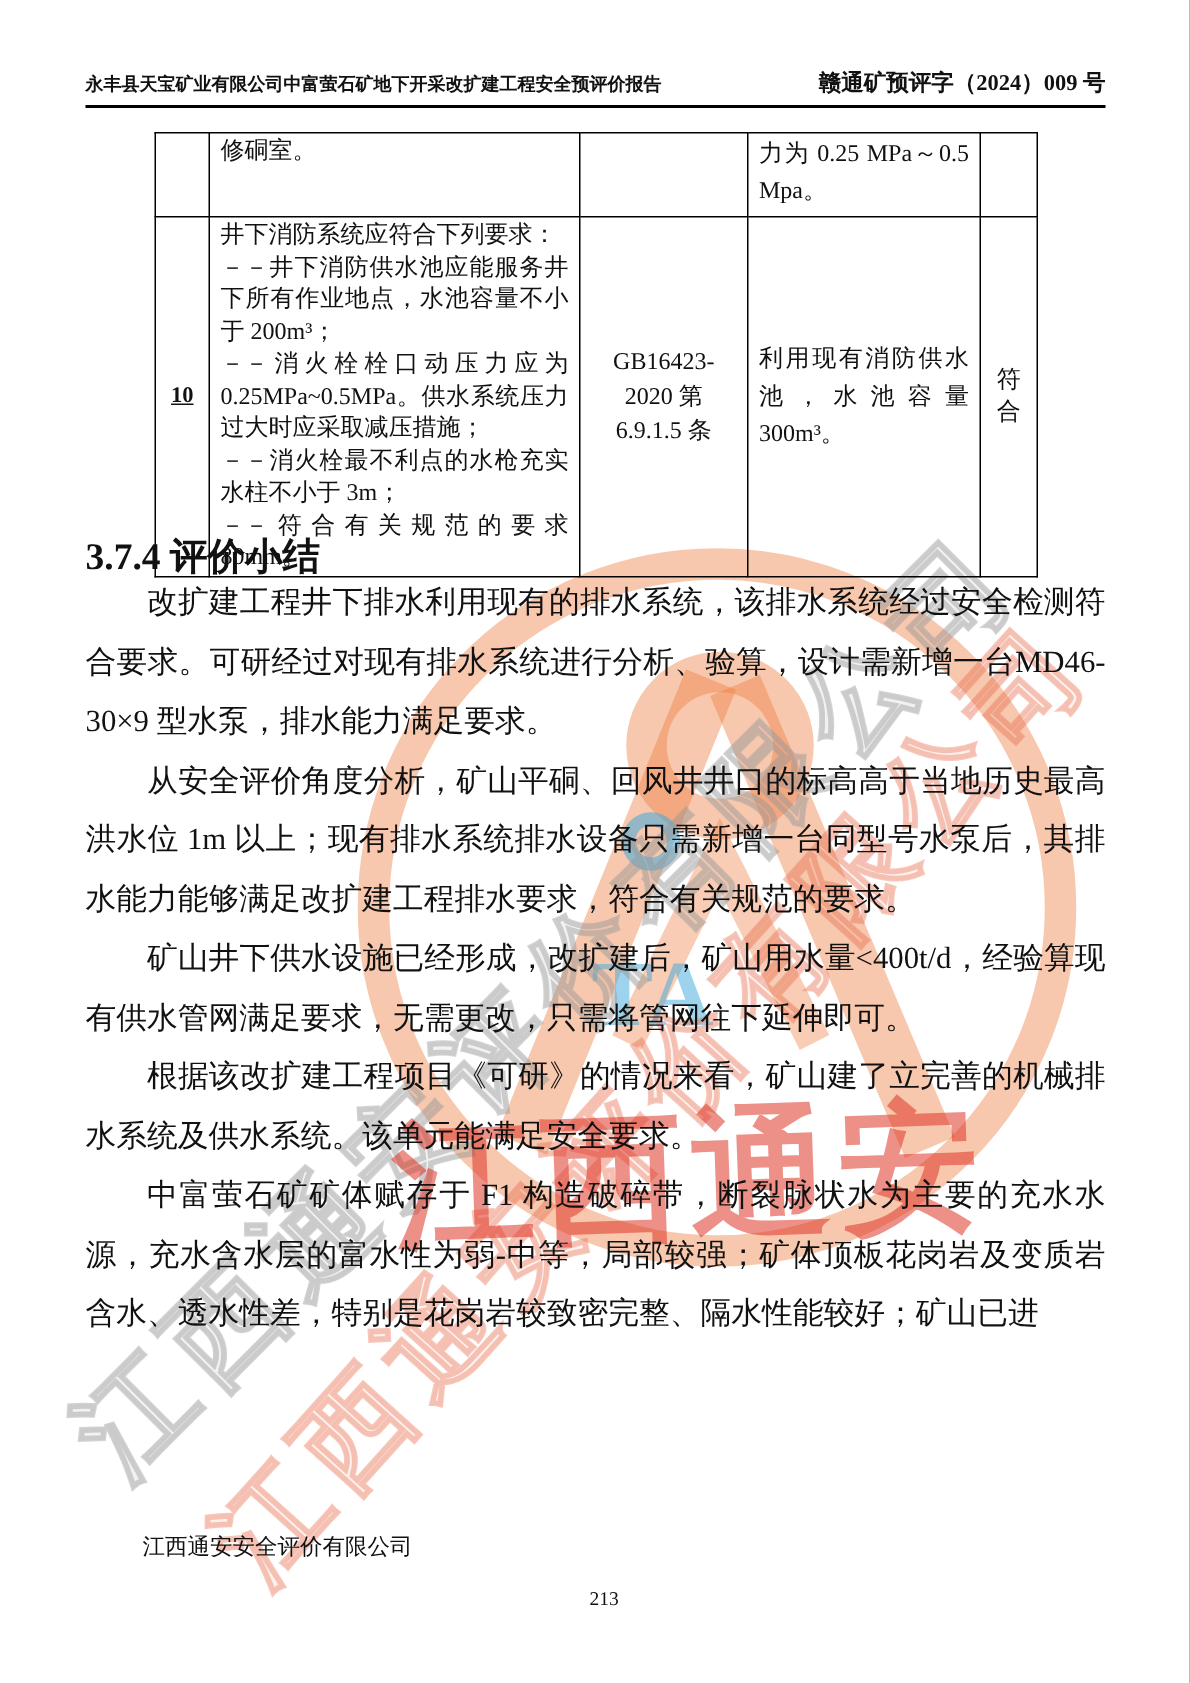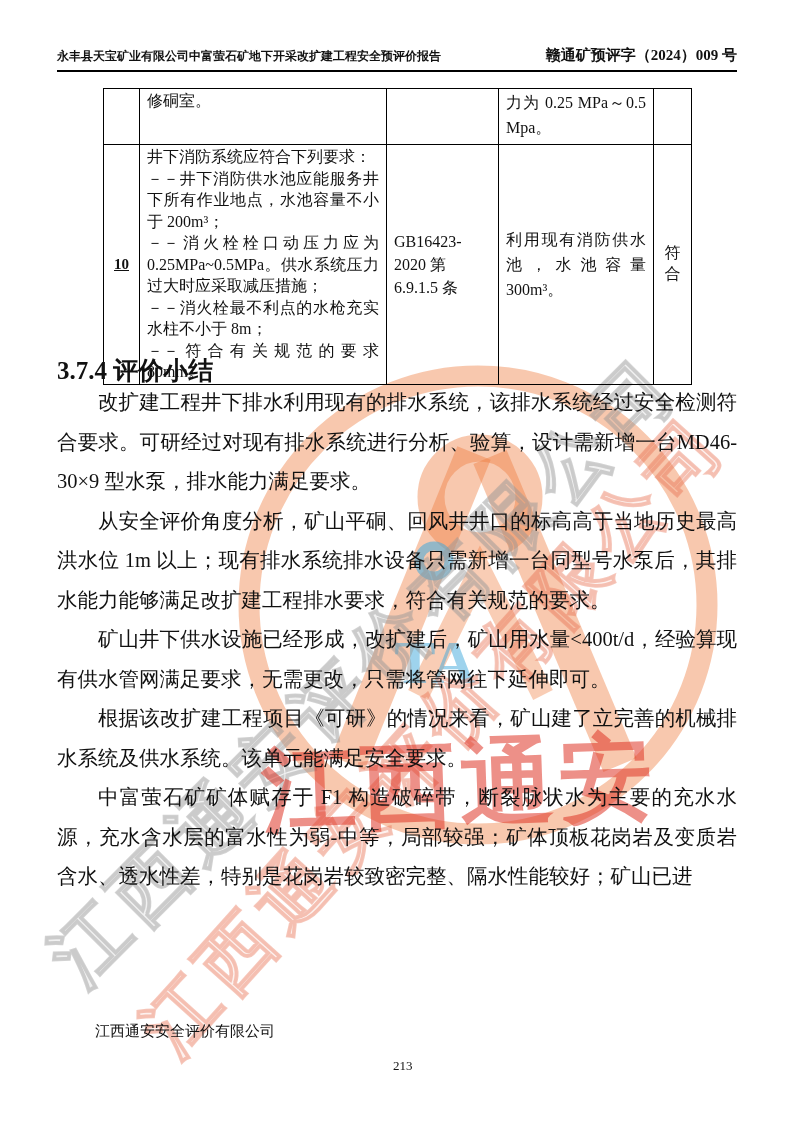--- a/index.html
+++ b/index.html
@@ -44,21 +44,21 @@
     width:588px;border-collapse:collapse;table-layout:fixed;
     font-size:16px;
   }
   table.cmp td{border:1.5px solid #000;padding:1px 7px;overflow:hidden;}
   tr.rA{height:56px;}
   tr.rA td{vertical-align:top;}
   tr.rB{height:197px;}
   tr.rB td{vertical-align:middle;}
   td.num{text-align:center;font-weight:bold;font-size:15px;padding:1px 2px;text-decoration:underline;}
   td.req p{margin:0;line-height:21.5px;text-align:justify;}
-  td.std{text-align:left;line-height:23px;padding:1px 4px;}
+  td.std{text-align:center;line-height:23px;padding:1px 4px;}
   td.act{text-align:justify;line-height:25px;}
   td.con{text-align:center;padding:1px 2px;}
   .sec-h{position:absolute;left:57px;top:354px;z-index:2;font-size:25px;font-weight:bold;margin:0;}
   .paras{
     position:absolute;left:57px;top:383px;width:680px;z-index:2;
     font-size:20.5px;line-height:39.5px;text-align:justify;
   }
   .paras p{margin:0;text-indent:2em;}
   .foot-co{position:absolute;left:95px;top:1022px;z-index:2;font-size:15px;}
   .foot-pg{position:absolute;left:393px;top:1058px;z-index:2;font-size:13px;}
@@ -105,21 +105,21 @@
         <td class="std"></td>
         <td class="act">力为 0.25 MPa～0.5 Mpa。</td>
         <td class="con"></td>
       </tr>
       <tr class="rB">
         <td class="num">10</td>
         <td class="req">
           <p>井下消防系统应符合下列要求：</p>
           <p>－－井下消防供水池应能服务井下所有作业地点，水池容量不小于 200m³；</p>
           <p>－－消火栓栓口动压力应为0.25MPa~0.5MPa。供水系统压力过大时应采取减压措施；</p>
-          <p>－－消火栓最不利点的水枪充实水柱不小于 8m；</p>
+          <p>－－消火栓最不利点的水枪充实水柱不小于 3m；</p>
           <p>－－符合有关规范的要求 80mm。</p>
         </td>
         <td class="std">GB16423-2020 第 6.9.1.5 条</td>
         <td class="act">利用现有消防供水池，水池容量 300m³。</td>
         <td class="con">符合</td>
       </tr>
     </tbody>
   </table>
 
   <h3 class="sec-h">3.7.4 评价小结</h3>

